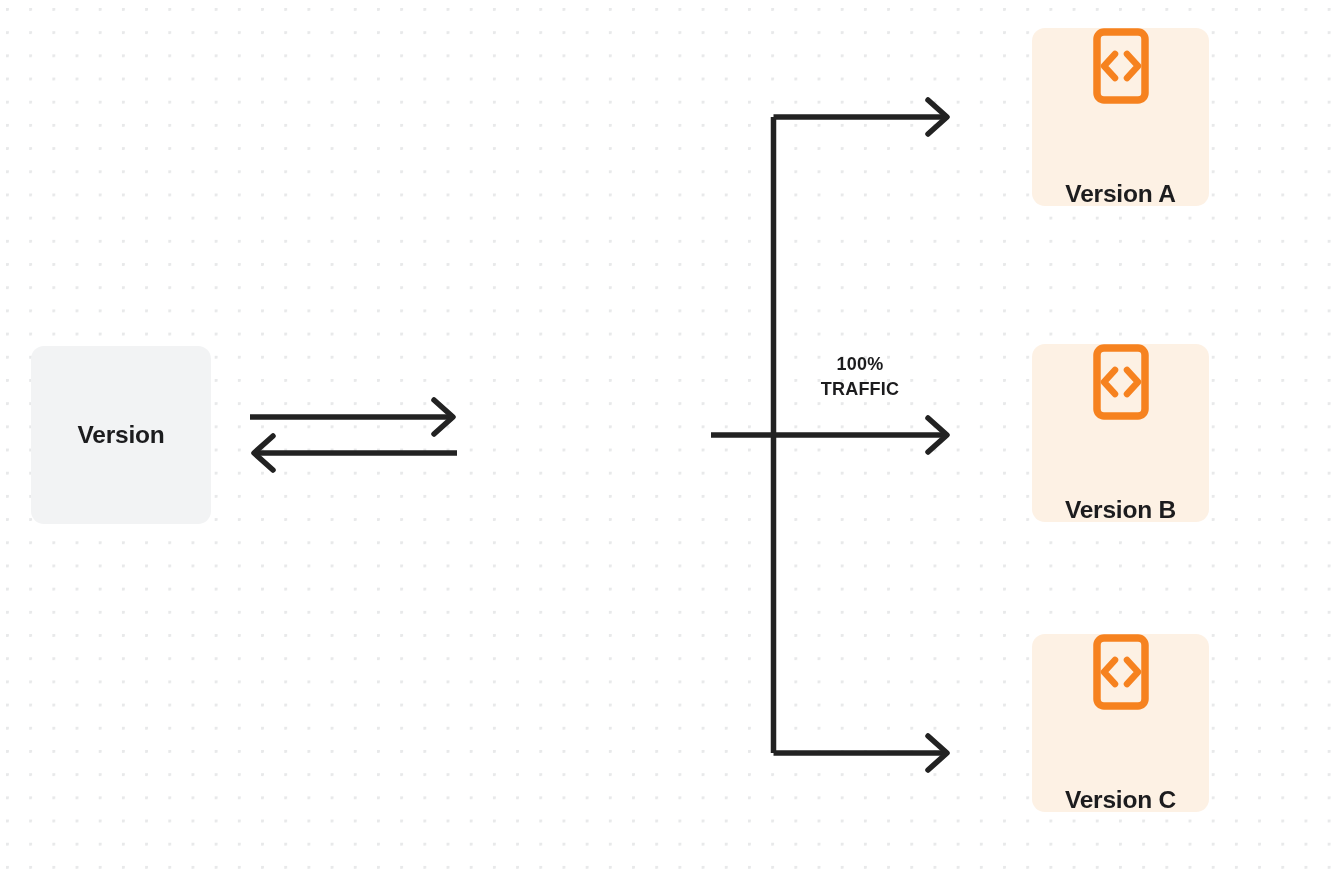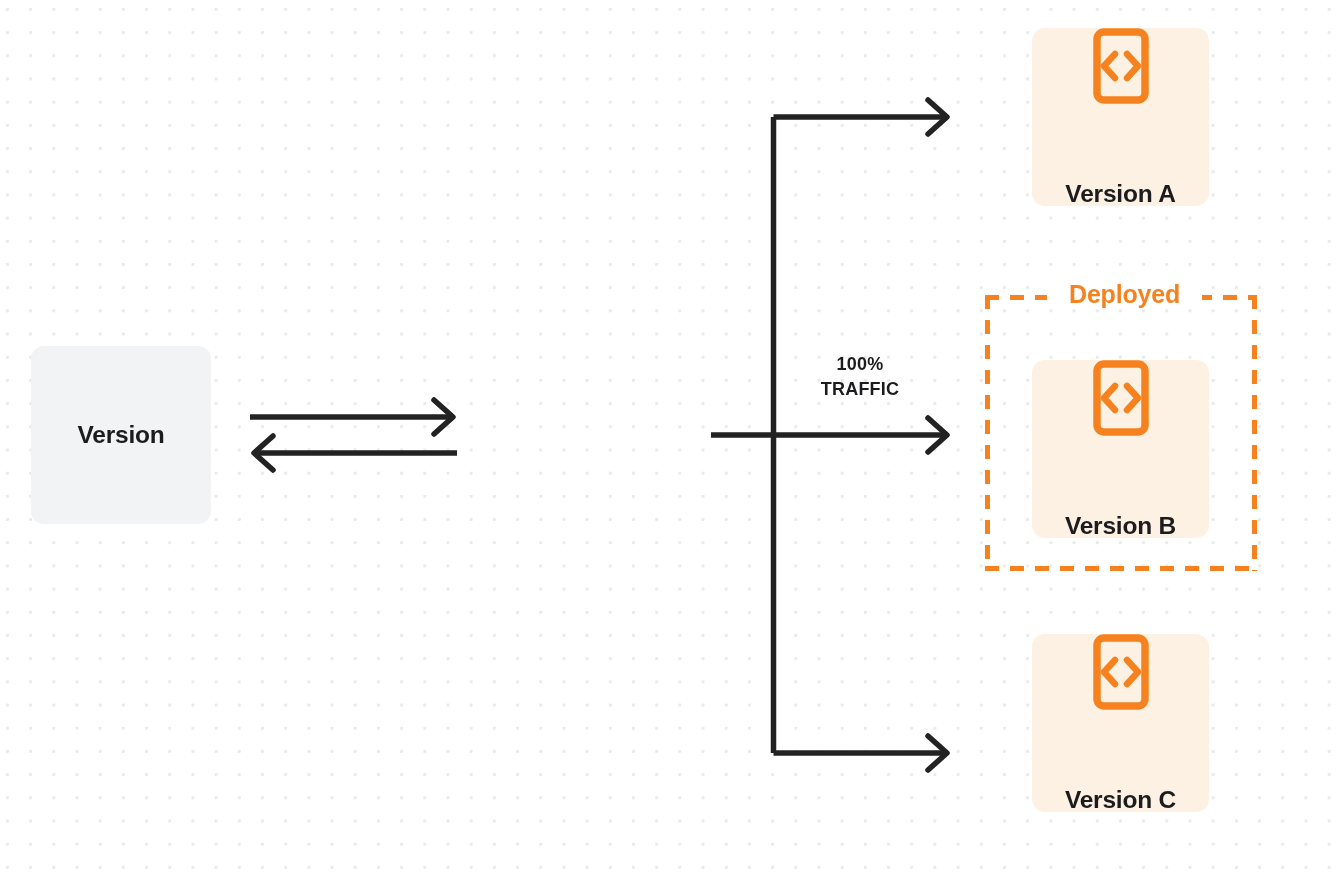--- a/index.html
+++ b/index.html
@@ -77,21 +77,21 @@
   #node-worker .node-label { margin-top: 22px; }
 
   
   .version-node {
     width: 177px;
     height: 178px;
     background: #fdf1e4;
     justify-content: space-between;
   }
   #node-version-a { left: 1032px; top: 28px; }
-  #node-version-b { left: 1032px; top: 360px; }
+  #node-version-b { left: 1032px; top: 344px; }
   #node-version-c { left: 1032px; top: 634px; }
   .version-node .node-label { margin-top: 21px; }
 
   
   .icon-wrap {
     display: flex;
     align-items: center;
     justify-content: center;
     line-height: 0;
   }
@@ -233,27 +233,19 @@
         <rect x="4" y="4" width="48" height="68" rx="7" ry="7" fill="none" stroke="#f6821f" stroke-width="7.5"></rect>
         <g fill="none" stroke="#f6821f" stroke-width="6.5" stroke-linecap="round" stroke-linejoin="round">
           <polyline points="22,26 11,38 22,50"></polyline>
           <polyline points="34,26 45,38 34,50"></polyline>
         </g>
       </svg>
     </div>
     <div class="node-label">Version C</div>
   </div>
 
-  <div id="deployed-group">
-    <div class="dash-edge dash-h" id="deployed-edge-top-left"></div>
-    <div class="dash-edge dash-h" id="deployed-edge-top-right"></div>
-    <div class="dash-edge dash-h" id="deployed-edge-bottom"></div>
-    <div class="dash-edge dash-v" id="deployed-edge-left"></div>
-    <div class="dash-edge dash-v" id="deployed-edge-right"></div>
-    <div id="deployed-label">Deployed</div>
-  </div>
 
   <div id="traffic-label">
     <span>100%</span>
     <span>TRAFFIC</span>
   </div>
 
 </div>
 
 </body></html>

